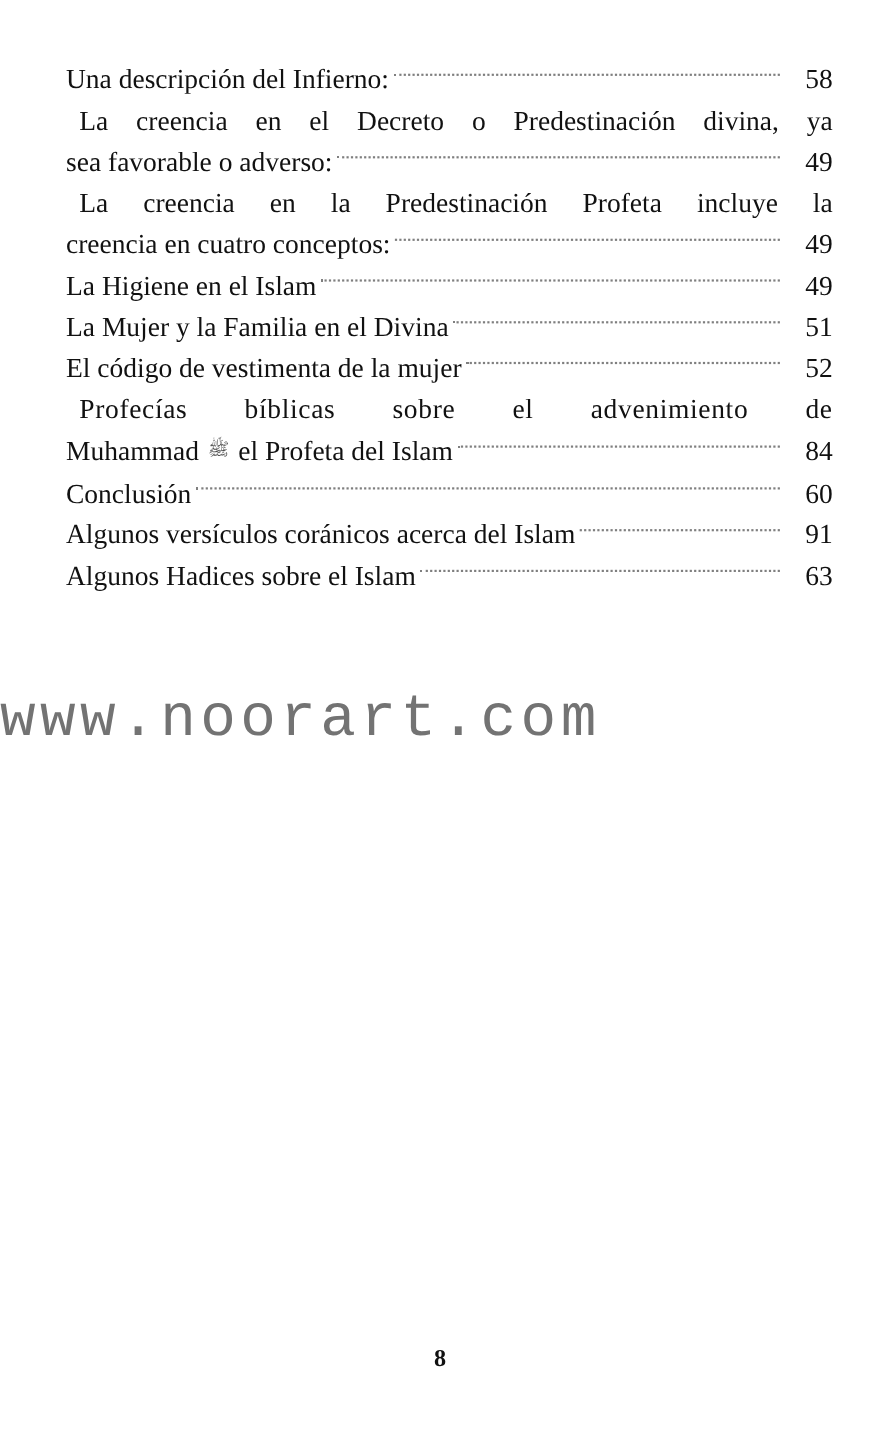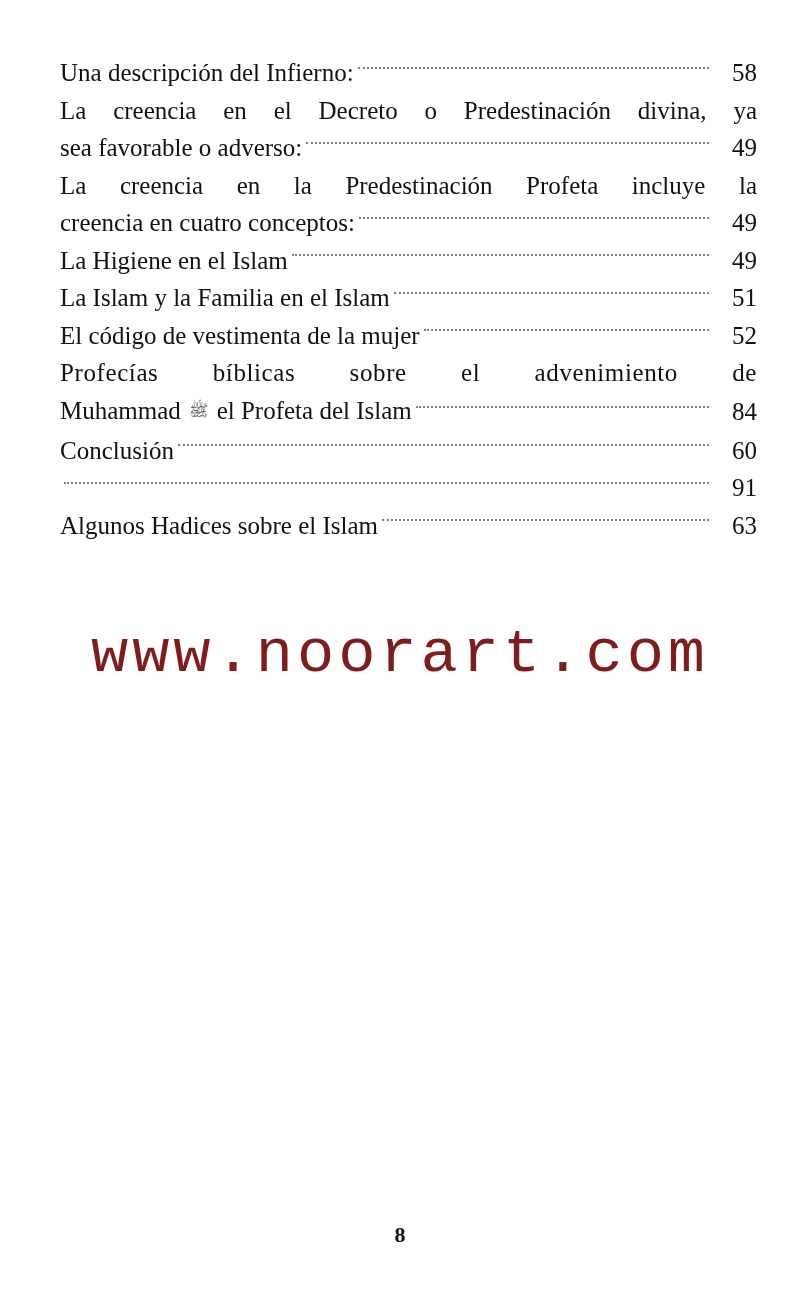--- a/index.html
+++ b/index.html
@@ -24,20 +24,21 @@
     .entry {
       font-size: 25px;
       line-height: 37.5px;
       margin-bottom: 0;
     }
     .entry .full-line {
       text-align: justify;
       text-align-last: justify;
       display: block;
       padding-right: 0;
+      margin-left: 12px;
     }
     .entry .last-line {
       display: flex;
       align-items: center;
     }
     .entry .label {
       white-space: nowrap;
       flex: 0 0 auto;
     }
     .entry .leader {
@@ -65,25 +66,24 @@
       color: #444444;
       margin: 0 2px;
       position: relative;
       top: -2px;
     }
     .watermark {
       position: absolute;
       left: 0;
       top: 622px;
       width: 800px;
-      text-align: center;
       font-family: "Liberation Mono", "DejaVu Sans Mono", monospace;
-      font-size: 62px;
+      font-size: 54px;
       line-height: 66px;
-      color: #7f1d1d;
+      color: #737373;
       letter-spacing: 4px;
       white-space: nowrap;
     }
     .page-number {
       position: absolute;
       top: 1222px;
       left: 0;
       width: 800px;
       text-align: center;
       font-size: 22px;
@@ -125,21 +125,21 @@
   <div class="entry">
     <div class="last-line">
       <span class="label">La Higiene en el Islam</span>
       <span class="leader"></span>
       <span class="page">49</span>
     </div>
   </div>
 
   <div class="entry">
     <div class="last-line">
-      <span class="label">La Islam y la Familia en el Islam</span>
+      <span class="label">La Mujer y la Familia en el Divina</span>
       <span class="leader"></span>
       <span class="page">51</span>
     </div>
   </div>
 
   <div class="entry">
     <div class="last-line">
       <span class="label">El código de vestimenta de la mujer</span>
       <span class="leader"></span>
       <span class="page">52</span>
@@ -162,20 +162,21 @@
   <div class="entry">
     <div class="last-line">
       <span class="label">Conclusión</span>
       <span class="leader"></span>
       <span class="page">60</span>
     </div>
   </div>
 
   <div class="entry">
     <div class="last-line">
+      <span class="label">Algunos versículos coránicos acerca del Islam</span>
       <span class="leader"></span>
       <span class="page">91</span>
     </div>
   </div>
 
   <div class="entry">
     <div class="last-line">
       <span class="label">Algunos Hadices sobre el Islam</span>
       <span class="leader"></span>
       <span class="page">63</span>

